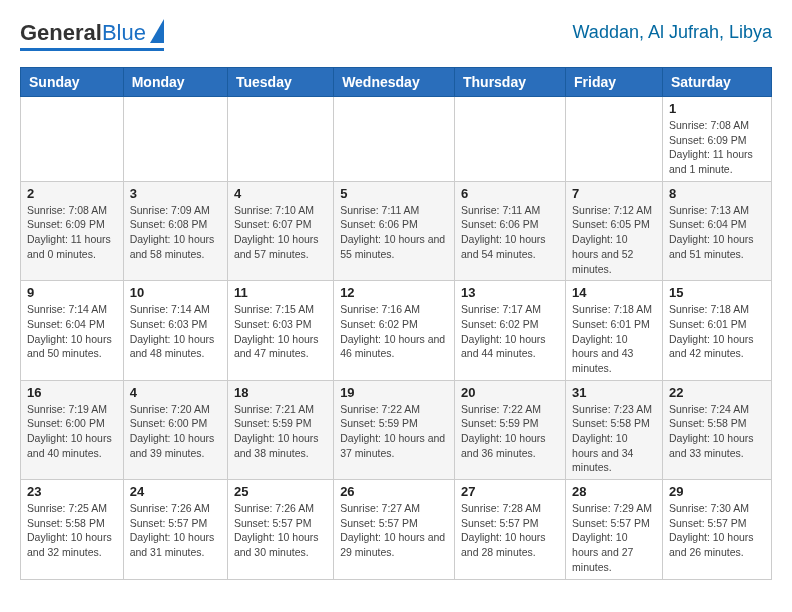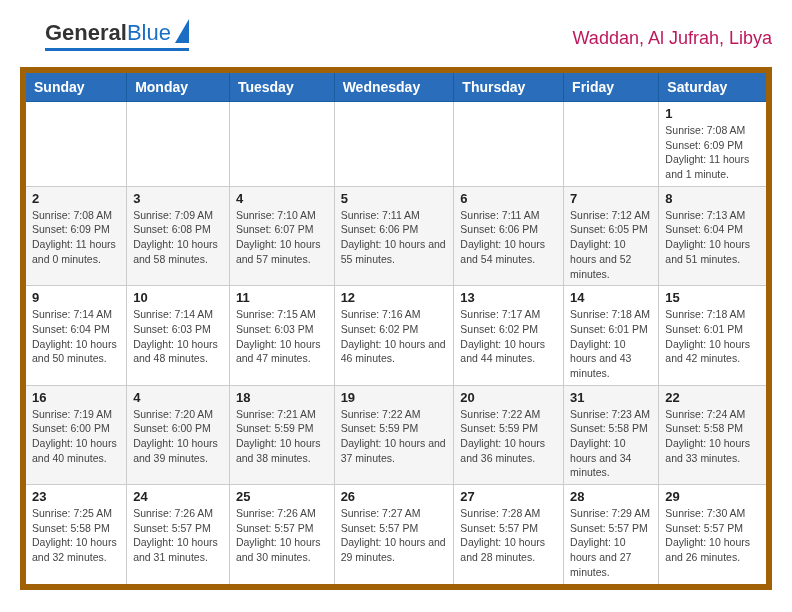--- a/index.html
+++ b/index.html
@@ -13,21 +13,20 @@
     .header-section {
       display: flex;
       justify-content: space-between;
       align-items: flex-start;
       margin-bottom: 16px;
     }
     .logo {
       display: flex;
       flex-direction: column;
       align-items: flex-start;
-      margin-left: 25px;
     }
     .logo-text {
       display: flex;
       align-items: center;
     }
     .logo-general {
       font-size: 22px;
       font-weight: bold;
       color: #333;
     }
@@ -54,27 +53,27 @@
     .title-section {
       text-align: right;
     }
     .month-title {
       font-size: 36px;
       font-weight: normal;
       color: #333;
     }
     .location-title {
       font-size: 18px;
-      color: #be185d;
-      margin-top: 8px;
+      color: #0369a1;
+      margin-top: 2px;
     }
     .calendar-table {
       width: 100%;
       border-collapse: collapse;
-      border: 6px solid #a16207;
+      border: 1px solid #a16207;
     }
     .calendar-table th {
       background: #2a6ebb;
       color: #fff;
       text-align: left;
       padding: 6px 8px;
       font-size: 14px;
       font-weight: bold;
       border: 1px solid #1a5ca0;
     }

